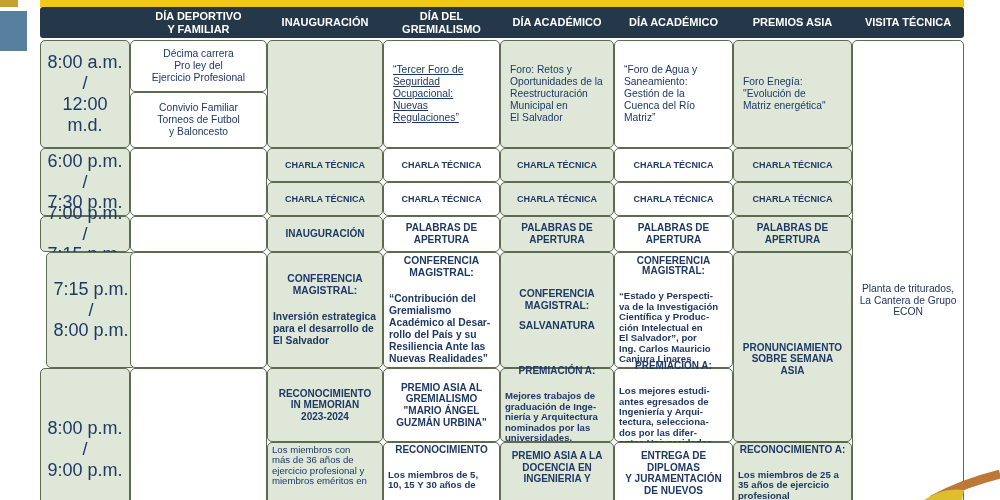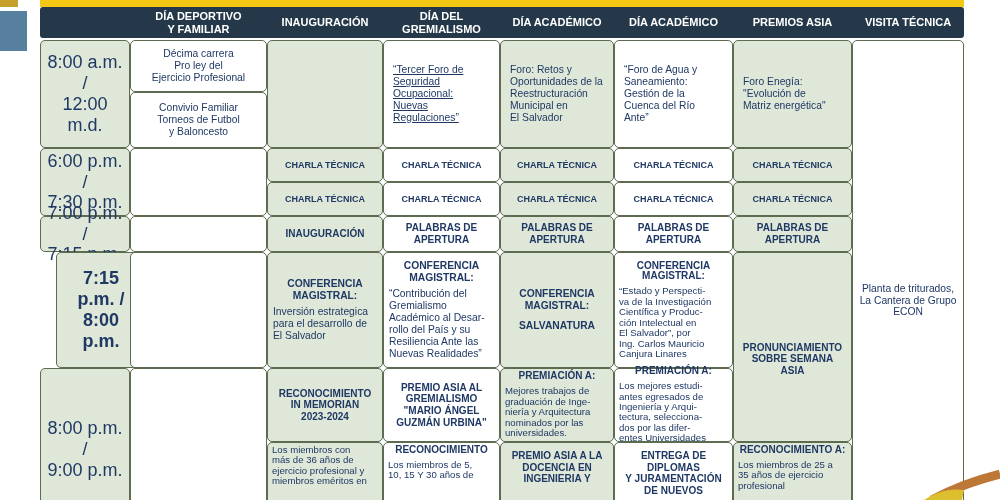--- a/index.html
+++ b/index.html
@@ -17,21 +17,21 @@
         display:flex;flex-direction:column;align-items:center;justify-content:center;
         color:#1F3864;font-size:10.3px;line-height:1.16;white-space:pre-line;text-align:center;padding:3px 5px;}
   .green{background:#DFE8D8;}
   .white{background:#FFFFFF;}
   .leftcell{align-items:flex-start;text-align:left;padding-left:9px;}
   .topcell{justify-content:flex-start;padding-top:7px;}
   .time{font-size:18px;}
   .charla{font-size:9px;font-weight:700;}
   .boldcell{font-weight:700;font-size:10px;}
   .ct{font-weight:700;width:100%;text-align:center;}
-  .cb{font-weight:400;width:100%;text-align:left;margin-top:4px;}
+  .cb{font-weight:700;width:100%;text-align:left;margin-top:14px;}
   .cb-center{font-weight:700;width:100%;text-align:center;margin-top:8px;}
   .dense{font-size:9.6px;line-height:1.09;padding:2px 4px;}
   .dense .ct{font-size:10px;}
   .nudge15{position:relative;top:15px;}
   .nudge12{position:relative;top:12px;}
 </style>
 </head>
 <body>
 
 <div class="canvas">
@@ -50,21 +50,21 @@
   <div class="hlabel" style="left:614px;width:119px;">DÍA ACADÉMICO</div>
   <div class="hlabel" style="left:852px;width:112px;">VISITA TÉCNICA</div>
   <div class="hlabel" style="left:733px;width:119px;">PREMIOS ASIA</div>
 
   <div class="cell green time" style="left:40px;top:40px;width:90px;height:108px;">8:00 a.m. /
 12:00 m.d.</div>
   <div class="cell green time" style="left:40px;top:148px;width:90px;height:68px;">6:00 p.m. /
 7:30 p.m.</div>
   <div class="cell green time" style="left:40px;top:216px;width:90px;height:36px;">7:00 p.m. /
 7:15 p.m.</div>
-  <div class="cell green time" style="left:56px;top:252px;width:90px;height:116px;font-weight:bold;">7:15 p.m. /
+  <div class="cell green time" style="left:46px;top:252px;width:90px;height:116px;">7:15 p.m. /
 8:00 p.m.</div>
   <div class="cell green time" style="left:40px;top:368px;width:90px;height:163px;">8:00 p.m. /
 9:00 p.m.</div>
 
   <div class="cell white" style="left:130px;top:40px;width:137px;height:52px;">Décima carrera
 Pro ley del
 Ejercicio Profesional</div>
   <div class="cell white" style="left:130px;top:92px;width:137px;height:56px;">Convivio Familiar
 Torneos de Futbol
 y Baloncesto</div>
@@ -143,21 +143,21 @@
 universidades.</span>
   </div>
   <div class="cell green boldcell topcell" style="left:500px;top:442px;width:114px;height:89px;">PREMIO ASIA A LA
 DOCENCIA  EN
 INGENIERIA Y</div>
 
   <div class="cell white leftcell" style="left:614px;top:40px;width:119px;height:108px;">“Foro de Agua y
 Saneamiento:
 Gestión de la
 Cuenca del Río
-Ante”</div>
+Matriz”</div>
   <div class="cell white charla" style="left:614px;top:148px;width:119px;height:34px;">CHARLA TÉCNICA</div>
   <div class="cell white charla" style="left:614px;top:182px;width:119px;height:34px;">CHARLA TÉCNICA</div>
   <div class="cell white boldcell" style="left:614px;top:216px;width:119px;height:36px;">PALABRAS DE
 APERTURA</div>
   <div class="cell white dense" style="left:614px;top:252px;width:119px;height:116px;">
     <span class="ct">CONFERENCIA
 MAGISTRAL:</span>
     <span class="cb">“Estado y Perspecti-
 va de la Investigación
 Científica y Produc-

